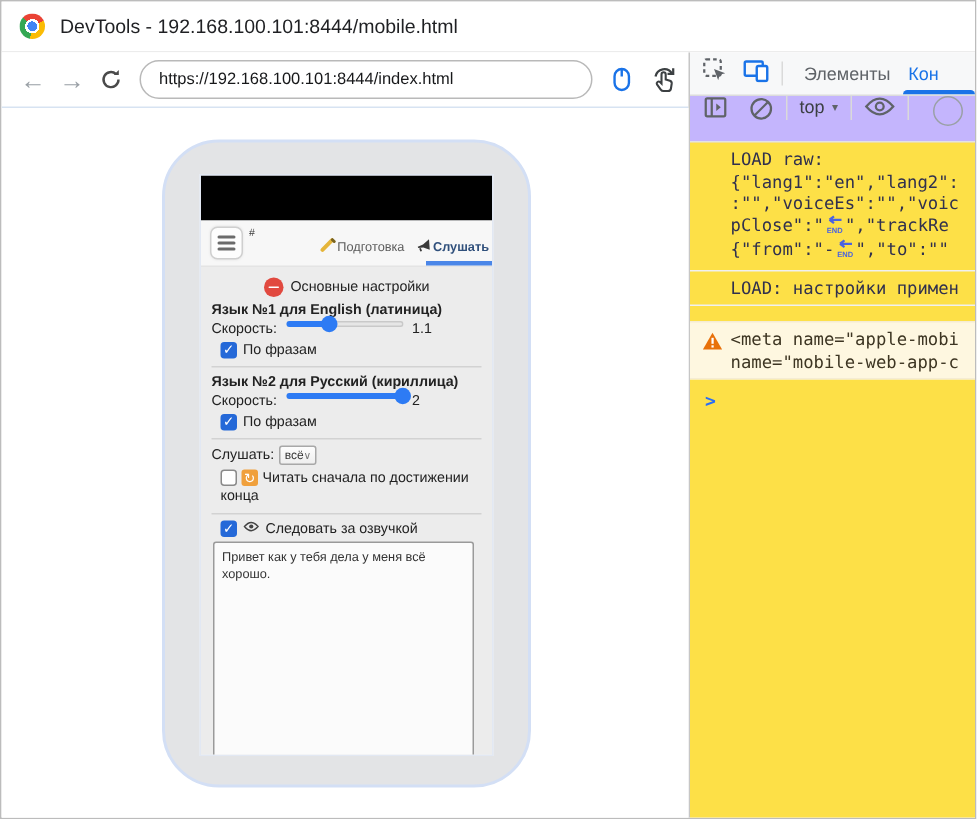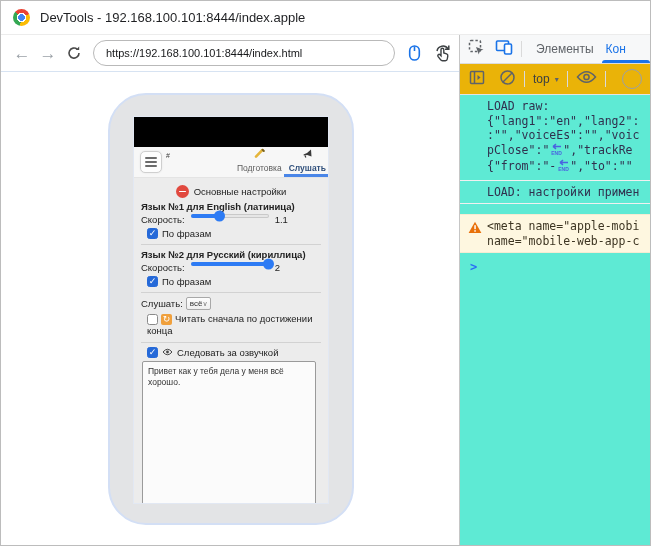--- a/index.html
+++ b/index.html
@@ -31,21 +31,21 @@
   
   .screencast { position:relative; flex:1; background:#fff; overflow:hidden; }
   .phone-frame { position:absolute; left:107px; top:21px; width:246px; height:432px; background:#e3e4e6; border:2px solid #d3dff5; border-radius:38px; }
   .phone-screen { position:absolute; left:23px; top:21px; width:196px; height:388px; background:#f2f4f8; border:1px solid #e2e8f3; overflow:hidden; }
   .status-bar { height:30px; background:#000; }
   .app-header { height:31px; background:#f7f7f7; position:relative; border-bottom:1px solid #e4e4e4; }
   .menu-btn { position:absolute; left:6px; top:4px; width:22px; height:22px; background:#fdfdfd; border:1px solid #cfcfcf; border-radius:5px; display:flex; flex-direction:column; justify-content:center; gap:2.5px; padding:0 4px; box-shadow:0 0 2px rgba(0,0,0,.08); }
   .menu-line { height:1.8px; background:#6b6b6b; border-radius:1px; }
   .hash-badge { position:absolute; left:32px; top:5px; font-size:7px; color:#3c3c3c; }
   .app-tabs { position:absolute; right:2px; bottom:4px; display:flex; gap:7px; align-items:flex-end; }
-  .app-tab { display:flex; flex-direction:column; align-items:center; gap:1px; }
+  .app-tab { display:flex; flex-direction:row; align-items:center; gap:1px; }
   .app-tab-label { font-size:8.5px; color:#5c5c5c; white-space:nowrap; }
   .app-tab.active .app-tab-label { color:#30507c; font-weight:700; }
   .tab-underline { position:absolute; right:0; bottom:0; width:44px; height:3px; background:#4a86e8; }
 
   .app-content { padding:4px 7px 0 7px; font-size:9.5px; color:#222; background:#ececec; height:327px; }
   .settings-row { display:flex; align-items:center; justify-content:center; gap:5px; margin:3px 0 3px 0; }
   .red-badge { width:13px; height:13px; border-radius:50%; background:#e1493f; color:#fff; display:flex; align-items:center; justify-content:center; flex:0 0 auto; }
   .red-badge::after { content:""; width:7px; height:1.8px; background:#fff; border-radius:1px; }
   .lang-title { font-weight:700; font-size:9.5px; margin:1px 0 2px 0; white-space:nowrap; }
   .speed-row { display:flex; align-items:flex-start; gap:6px; margin:2px 0 2px 0; }
@@ -67,42 +67,42 @@
   .follow-row { display:flex; align-items:center; gap:4px; margin:4px 0 2px 0; padding-left:6px; }
   .app-textarea { display:block; width:174px; height:158px; margin:3px 0 0 1px; border:1px solid #9a9a9a; border-radius:2px; background:#fbfbfb; font-family:"Liberation Sans",sans-serif; font-size:8.5px; color:#333; padding:4px 5px; resize:none; overflow:hidden; outline:none; line-height:11px; }
 
   
   .dt-tabbar { height:29px; background:#f7f8f9; border-bottom:1px solid #dcdcdc; display:flex; align-items:center; padding-left:8px; flex:0 0 auto; overflow:hidden; }
   .dt-tab-icons { display:flex; align-items:center; gap:10px; }
   .vdiv { width:1px; height:16px; background:#dadada; margin:0 8px; flex:0 0 auto; }
   .dt-tab { font-size:12px; color:#5f6368; padding:0 6px; height:100%; display:flex; align-items:center; white-space:nowrap; }
   .dt-tab.active { color:#1a73e8; position:relative; flex:1; }
   .dt-tab-underline { position:absolute; left:2px; right:0; bottom:0; height:3px; background:#1a73e8; border-radius:3px 3px 0 0; }
-  .dt-toolbar { height:31px; border-bottom:1px solid #e3e3e3; display:flex; align-items:center; padding-left:9px; flex:0 0 auto; overflow:hidden; background:#eab308; }
+  .dt-toolbar { height:31px; border-bottom:1px solid #e3e3e3; display:flex; align-items:flex-start; padding-left:9px; flex:0 0 auto; overflow:hidden; background:#c4b5fd; }
   .context-sel { display:flex; align-items:center; gap:5px; font-size:12px; color:#3c4043; white-space:nowrap; }
   .caret { font-size:8px; color:#5f6368; }
   .partial-circle { width:20px; height:20px; border-radius:50%; border:1.5px solid #9aa0a6; margin-left:8px; flex:0 0 auto; }
 
-  .console { flex:1; font-family:"DejaVu Sans Mono", monospace; font-size:11.5px; line-height:14.5px; color:#30304e; overflow:hidden; background:#5eead4; }
+  .console { flex:1; font-family:"DejaVu Sans Mono", monospace; font-size:11.5px; line-height:14.5px; color:#30304e; overflow:hidden; background:#fde047; }
   .cmsg { padding:4px 2px 4px 27px; border-bottom:1px solid #f0f0f0; white-space:nowrap; }
   .cline { white-space:nowrap; }
   .end-glyph { display:inline-block; vertical-align:-2px; }
   .cwarning { margin-top:10px; background:#fef7e0; border-top:1px solid #f5ecd2; border-bottom:1px solid #f5ecd2; padding:4px 2px 4px 27px; color:#3d3522; position:relative; white-space:nowrap; }
   .cwarning-icon { position:absolute; left:8px; top:6px; }
   .prompt-row { padding:7px 4px 4px 10px; }
   .prompt-chevron { color:#2a6df5; font-weight:700; font-size:12px; }
 </style>
 </head>
 <body>
 
 <div class="window">
 
   <div class="titlebar">
     <span class="chrome-icon"></span>
-    <span class="titlebar-text">DevTools - 192.168.100.101:8444/index.apple</span>
+    <span class="titlebar-text">DevTools - 192.168.100.101:8444/mobile.html</span>
   </div>
 
   <div class="main">
 
     <div class="left-pane">
       <div class="nav-bar">
         <span class="nav-arrow">←</span>
         <span class="nav-arrow">→</span>
         <span class="reload-btn">
           <svg width="16" height="16" viewBox="0 0 16 16">

